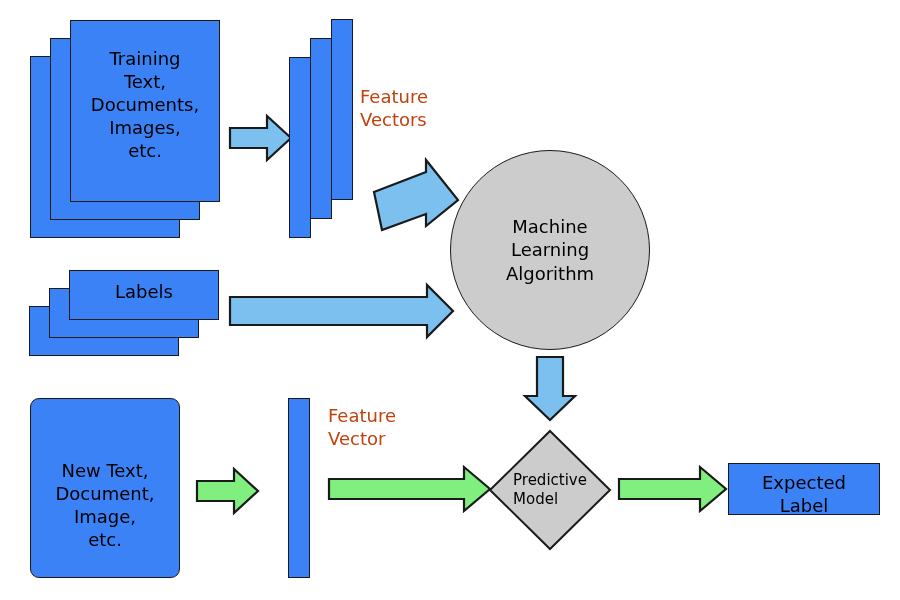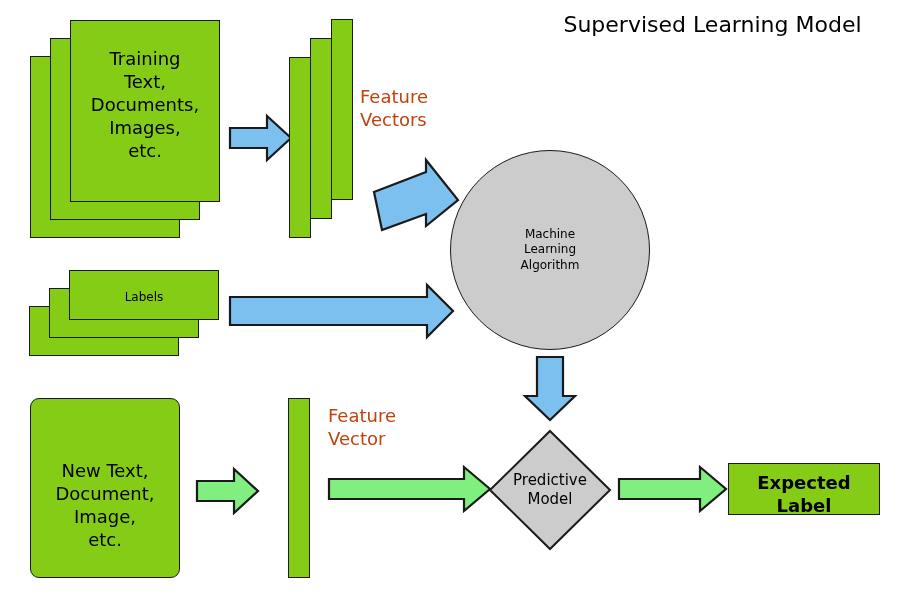--- a/index.html
+++ b/index.html
@@ -23,21 +23,21 @@
     width: 345px;
     text-align: center;
     font-size: 22px;
     color: #000000;
     white-space: nowrap;
   }
 
   
   .box {
     position: absolute;
-    background: #84cc16;
+    background: #3b82f6;
     border: 1.6px solid #1a1a1a;
     box-sizing: border-box;
   }
   .box-label {
     position: absolute;
     left: 0;
     width: 100%;
     text-align: center;
     color: #000000;
     line-height: 1.28;
@@ -69,35 +69,33 @@
 
   .diamond-wrap {
     position: absolute;
     display: flex;
     align-items: center;
     justify-content: center;
   }
   .diamond-wrap svg { position: absolute; left: 0; top: 0; }
   .diamond-wrap span {
     position: relative;
-    text-align: center;
     line-height: 1.3;
     color: #000;
     white-space: pre-line;
   }
 
   .arrow { position: absolute; }
   .arrow svg { display: block; overflow: visible; }
 </style>
 </head>
 <body>
 
 <div id="canvas">
 
-  <div class="title">Supervised Learning Model</div>
 
   <div class="box" style="left:30px; top:56px; width:150px; height:182px;"></div>
   <div class="box" style="left:50px; top:38px; width:150px; height:182px;"></div>
   <div class="box" style="left:70px; top:20px; width:150px; height:182px;">
     <div class="box-label" style="top:26px; font-size:18px; white-space:pre-line;">Training
 Text,
 Documents,
 Images,
 etc.</div>
   </div>
@@ -117,31 +115,31 @@
 
   <div class="arrow" style="left:368px; top:160px;">
     <svg width="92" height="78" viewBox="0 0 92 78">
       <polygon points="4,24 56,4 56,-8 88,32 56,58 56,46 12,62" transform="translate(2,8)" fill="#7cc0f0" stroke="#1a1a1a" stroke-width="2.2" stroke-linejoin="miter"></polygon>
     </svg>
   </div>
 
   <div class="box" style="left:29px; top:306px; width:150px; height:50px;"></div>
   <div class="box" style="left:49px; top:288px; width:150px; height:50px;"></div>
   <div class="box" style="left:69px; top:270px; width:150px; height:50px;">
-    <div class="box-label" style="top:19px; font-size:12px;">Labels</div>
+    <div class="box-label" style="top:9px; font-size:18px;">Labels</div>
   </div>
 
   <div class="arrow" style="left:229px; top:283px;">
     <svg width="226" height="56" viewBox="0 0 226 56">
       <polygon points="1,14 198,14 198,2 224,28 198,54 198,42 1,42" fill="#7cc0f0" stroke="#1a1a1a" stroke-width="2.2" stroke-linejoin="miter"></polygon>
     </svg>
   </div>
 
   <div class="circle" style="left:450px; top:150px; width:200px; height:200px;">
-    <span style="font-size:12px;">Machine
+    <span style="font-size:18px;">Machine
 Learning
 Algorithm</span>
   </div>
 
   <div class="arrow" style="left:519px; top:356px;">
     <svg width="62" height="66" viewBox="0 0 62 66">
       <polygon points="18,1 44,1 44,40 56,40 31,64 6,40 18,40" fill="#7cc0f0" stroke="#1a1a1a" stroke-width="2.2" stroke-linejoin="miter"></polygon>
     </svg>
   </div>
 
@@ -177,17 +175,17 @@
 Model</span>
   </div>
 
   <div class="arrow" style="left:618px; top:463px;">
     <svg width="110" height="52" viewBox="0 0 110 52">
       <polygon points="1,16 82,16 82,4 108,26 82,48 82,36 1,36" fill="#80ef80" stroke="#1a1a1a" stroke-width="2.2" stroke-linejoin="miter"></polygon>
     </svg>
   </div>
 
   <div class="box" style="left:728px; top:463px; width:152px; height:52px;">
-    <div class="box-label" style="top:7px; font-size:18px; white-space:pre-line;font-weight:bold;">Expected
+    <div class="box-label" style="top:7px; font-size:18px; white-space:pre-line;">Expected
 Label</div>
   </div>
 
 </div>
 
 </body></html>

